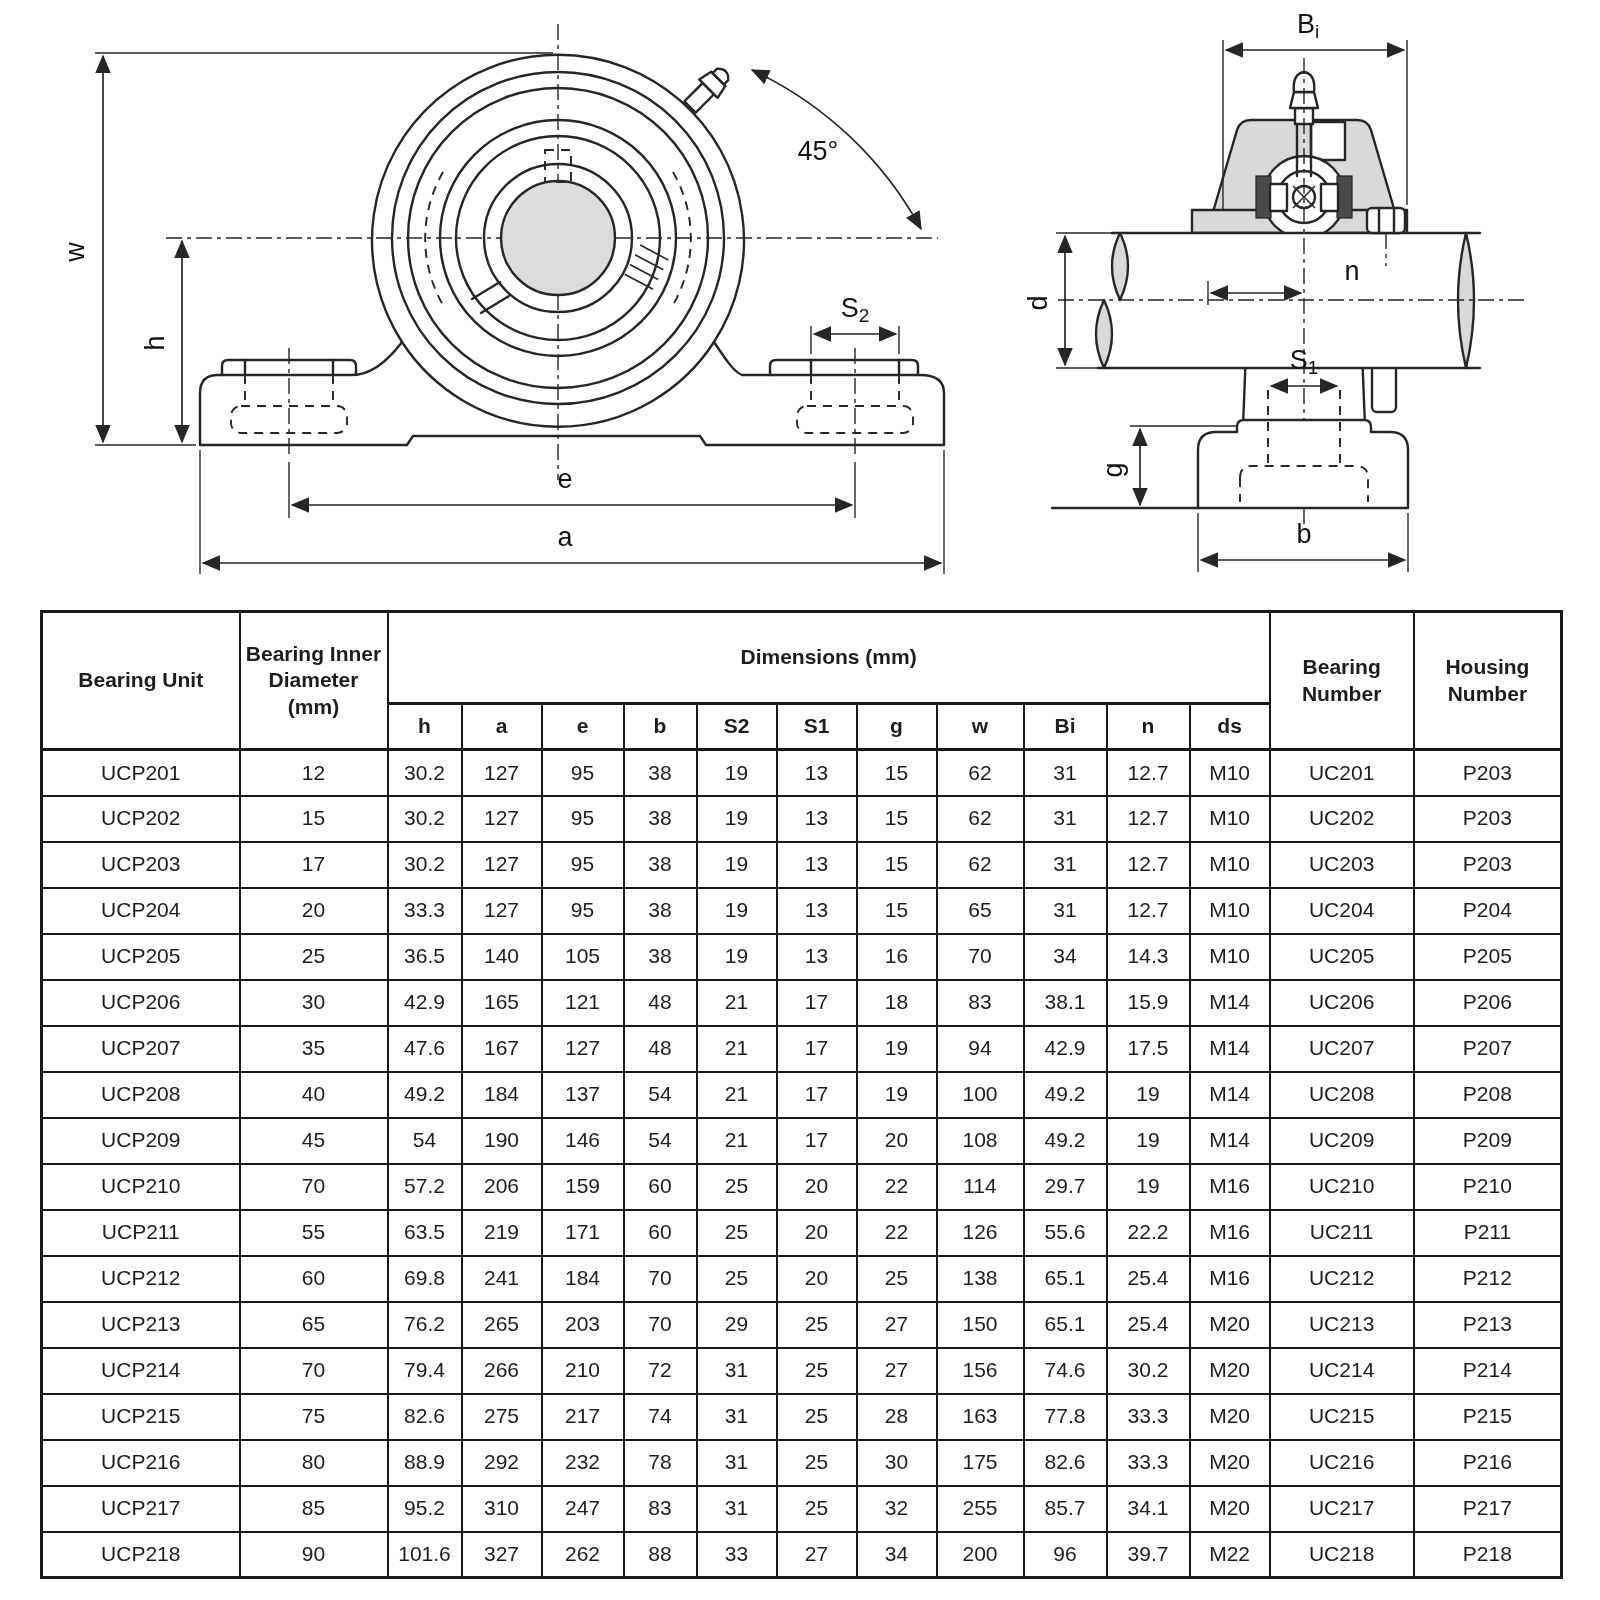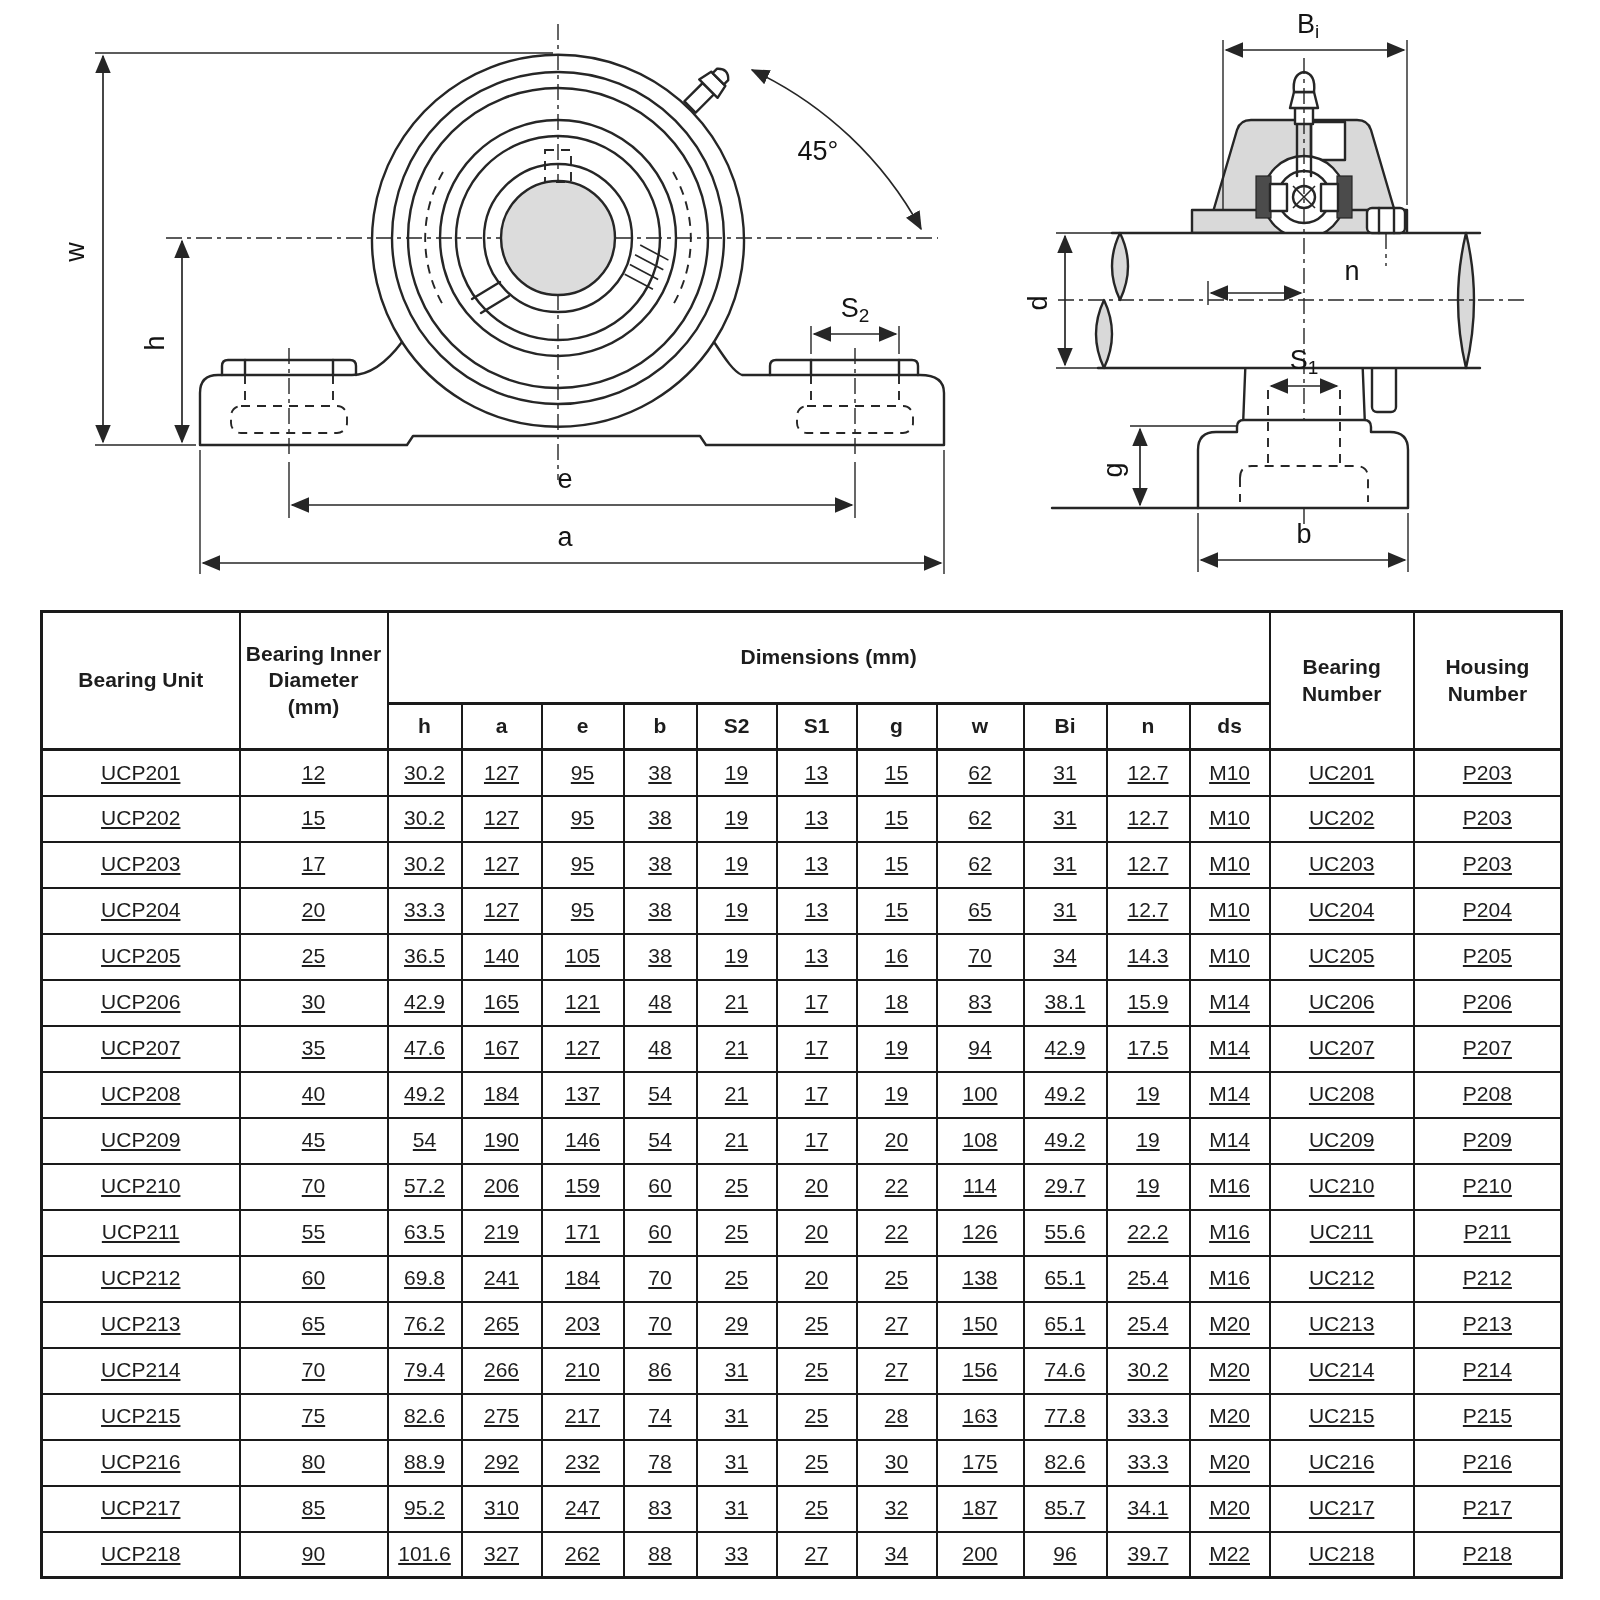--- a/index.html
+++ b/index.html
@@ -24,21 +24,21 @@
   table.spec{position:absolute;left:40px;top:610px;width:1520px;border-collapse:collapse;
              table-layout:fixed;background:#fff;}
   table.spec th,table.spec td{border:2px solid #1a1a1a;text-align:center;vertical-align:middle;
              font-size:21px;padding:0;line-height:1.25;}
   table.spec{border:3px solid #1a1a1a;}
   table.spec th{font-weight:bold;}
   table.spec td{font-weight:normal;}
   tr.h1{height:92px;}
   tr.h2{height:46px;}
   tr.h2 th{border-top-width:3px;}
-  tbody tr{height:46px;text-decoration:underline;}
+  tbody tr{height:46px;}
   tbody tr:first-child td{border-top-width:3px;}
 </style>
 </head>
 <body>
 
 <div class="page">
 
 <svg class="drawing" viewBox="0 0 1600 600">
   <defs>
     <marker id="ah" viewBox="0 0 12 10" refX="11" refY="5" markerWidth="11" markerHeight="10" orient="auto-start-reverse">
@@ -485,21 +485,21 @@
           <td>M20</td>
           <td>UC213</td>
           <td>P213</td>
         </tr>
         <tr>
           <td>UCP214</td>
           <td>70</td>
           <td>79.4</td>
           <td>266</td>
           <td>210</td>
-          <td>86</td>
+          <td>72</td>
           <td>31</td>
           <td>25</td>
           <td>27</td>
           <td>156</td>
           <td>74.6</td>
           <td>30.2</td>
           <td>M20</td>
           <td>UC214</td>
           <td>P214</td>
         </tr>
@@ -540,21 +540,21 @@
         <tr>
           <td>UCP217</td>
           <td>85</td>
           <td>95.2</td>
           <td>310</td>
           <td>247</td>
           <td>83</td>
           <td>31</td>
           <td>25</td>
           <td>32</td>
-          <td>187</td>
+          <td>255</td>
           <td>85.7</td>
           <td>34.1</td>
           <td>M20</td>
           <td>UC217</td>
           <td>P217</td>
         </tr>
         <tr>
           <td>UCP218</td>
           <td>90</td>
           <td>101.6</td>

